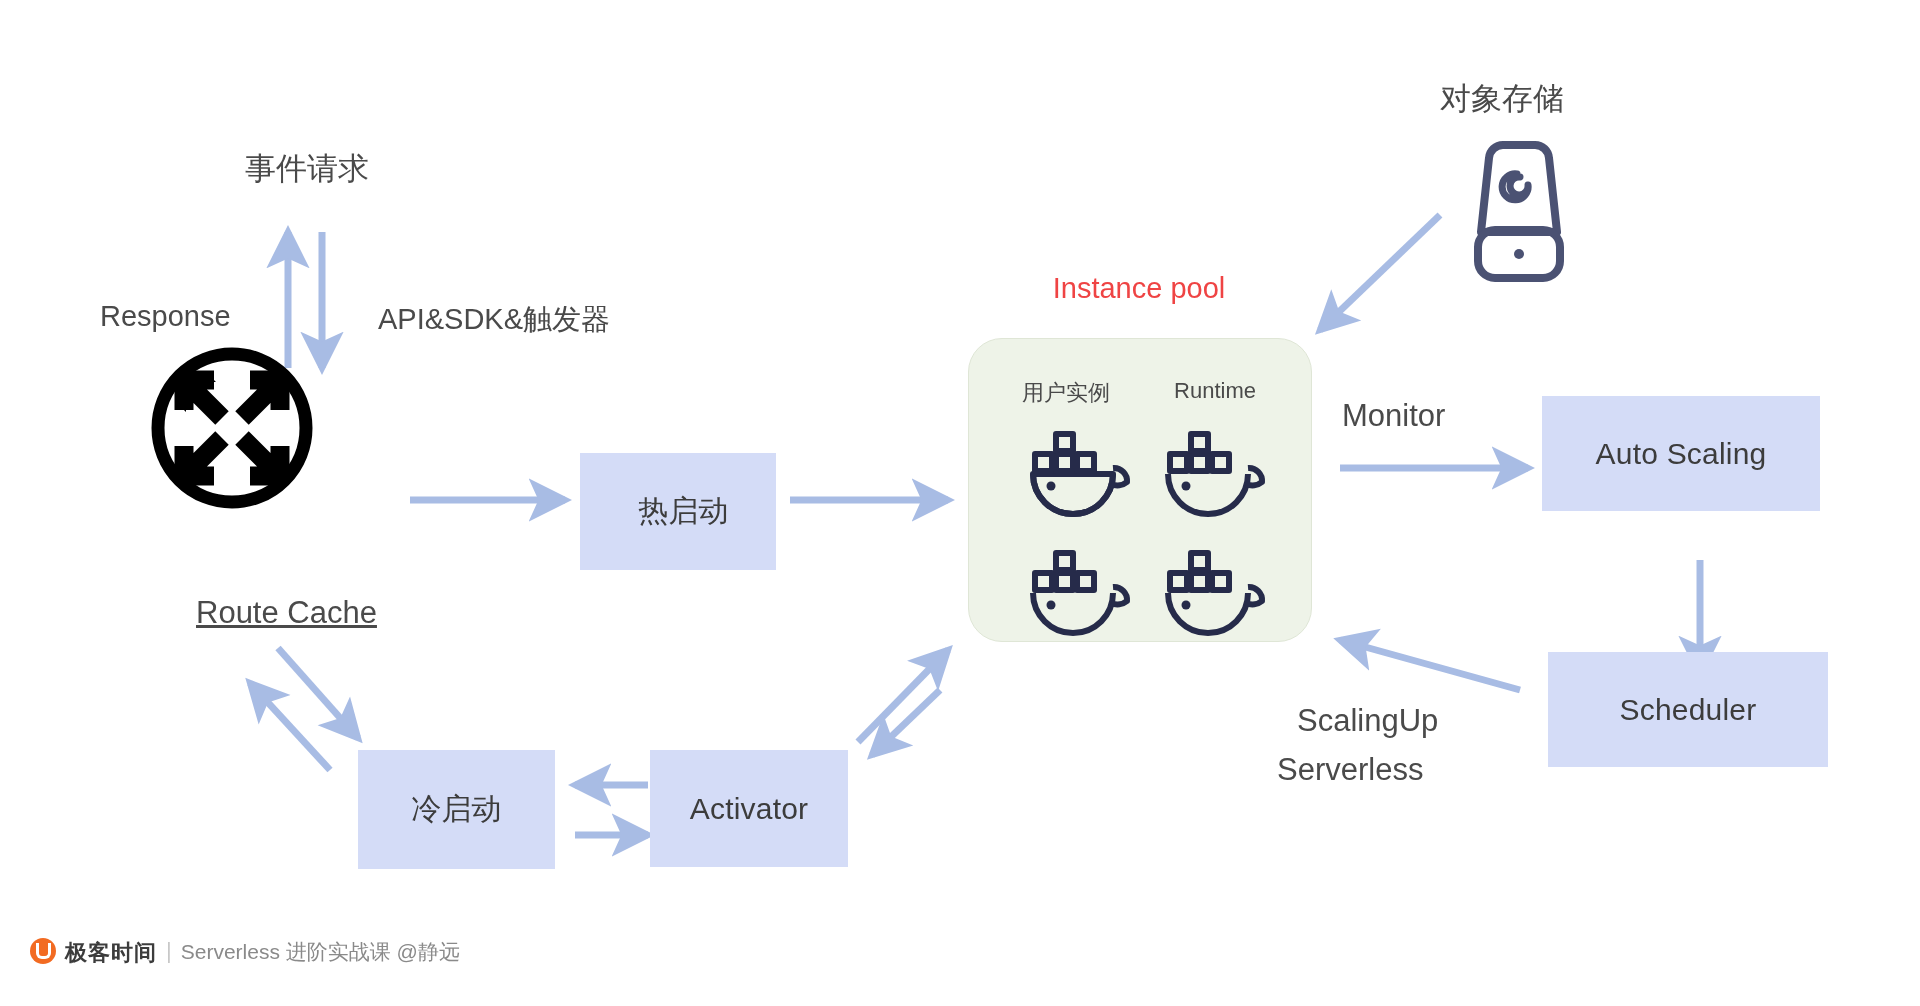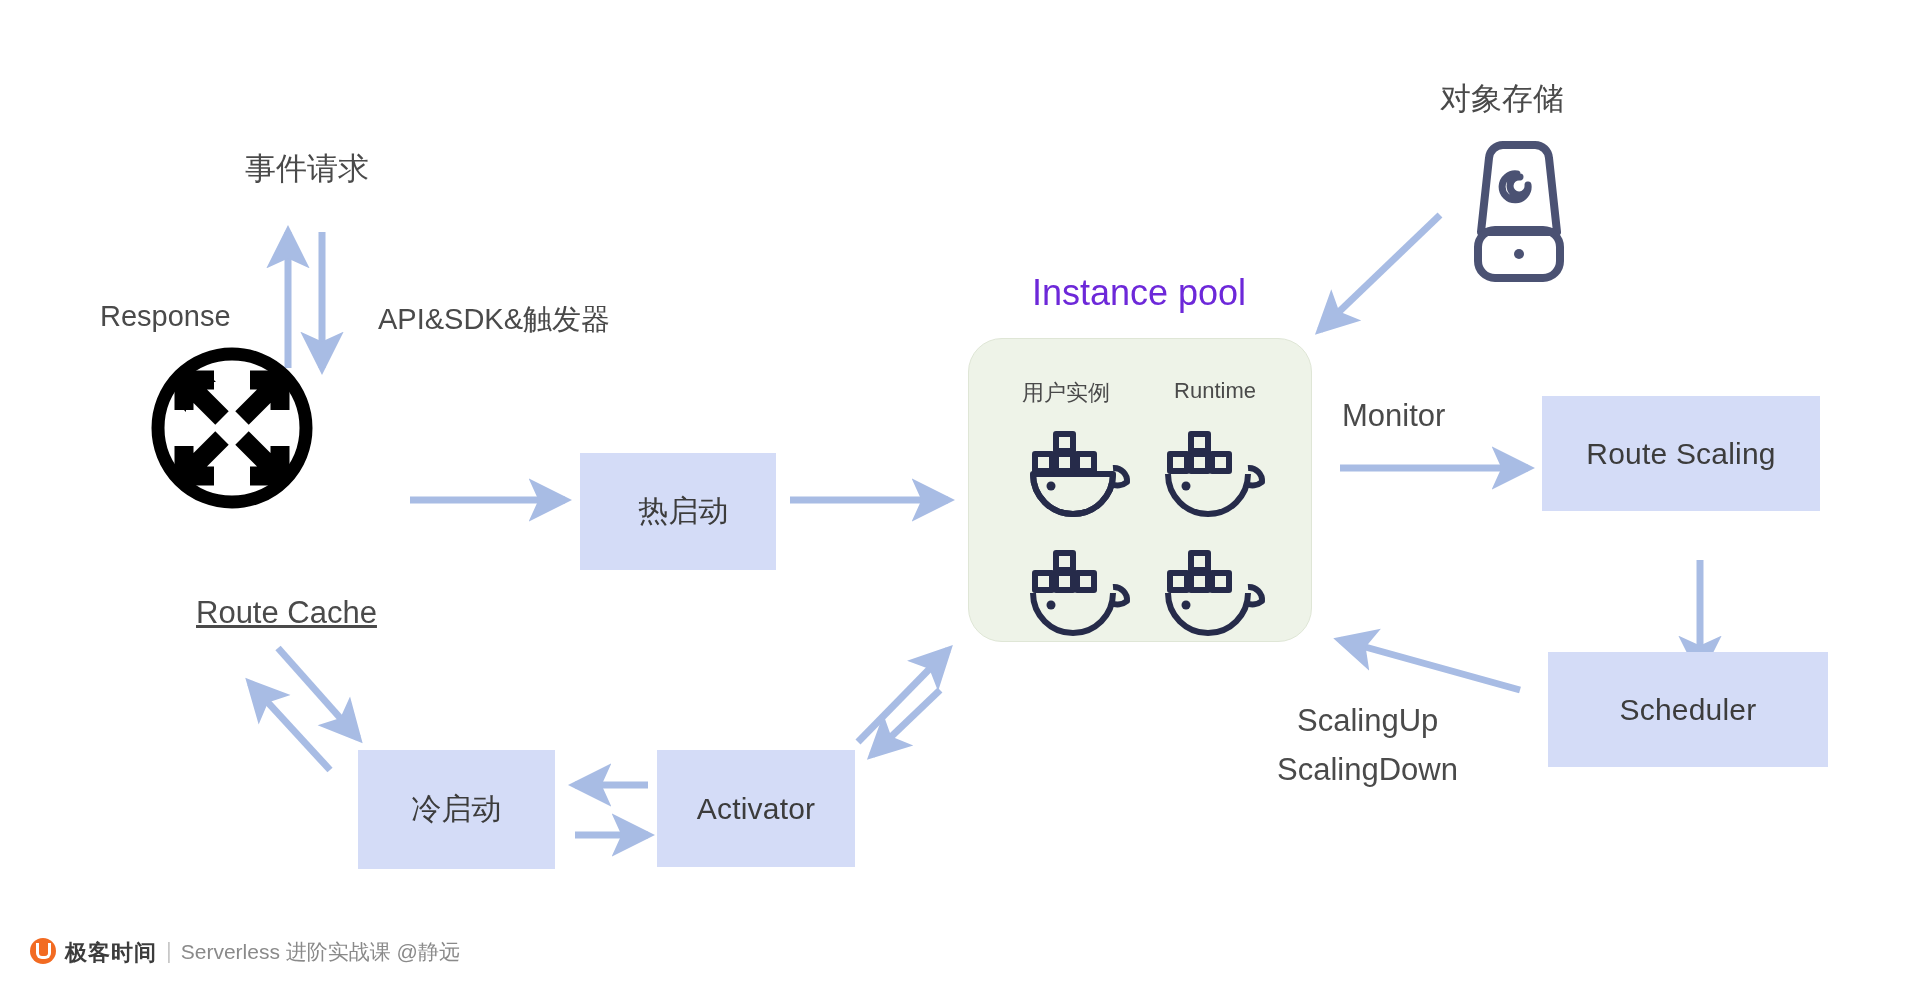--- a/index.html
+++ b/index.html
@@ -8,21 +8,21 @@
   #canvas{position:absolute;inset:0;}
   svg.layer{position:absolute;left:0;top:0;width:1920px;height:1006px;pointer-events:none;}
 
   .node{position:absolute;box-sizing:border-box;display:flex;align-items:center;justify-content:center;}
   .bluebox{background:#d4dcf7;color:#3c3c3c;font-size:30px;letter-spacing:.2px;}
   .label{position:absolute;color:#4a4a4a;white-space:nowrap;}
   .lbl-lg{font-size:31px;}
   .lbl-md{font-size:29px;}
 
   #pool-box{position:absolute;background:#eef3e8;border:1px solid #dfe6d6;border-radius:34px;}
-  .pool-cap{position:absolute;font-size:36px;color:#6d28d9;white-space:nowrap;}
+  .pool-cap{position:absolute;font-size:29px;color:#ef4444;white-space:nowrap;}
   .pool-sub{position:absolute;font-size:22px;color:#4a4a4a;white-space:nowrap;}
 
   #footer{position:absolute;left:30px;top:938px;display:flex;align-items:flex-start;gap:9px;}
   #footer .brand{font-size:22px;font-weight:bold;color:#3c3c3c;letter-spacing:1px;}
   #footer .bar{color:#c8c8c8;font-size:22px;}
   #footer .sub{font-size:21px;color:#8a8a8a;}
   .logo-dot{width:26px;height:26px;border-radius:50%;background:#f26b22;position:relative;
             display:flex;align-items:center;justify-content:center;}
   .logo-dot:after{content:"";position:absolute;width:9px;height:13px;border:3px solid #fff;
                   border-top:none;border-radius:0 0 6px 6px;top:5px;}
@@ -139,39 +139,39 @@
         <rect x="-17" y="-44" width="17" height="17"></rect>
         <path d="M40,-10 a13,13 0 0 1 14,14 a15,15 0 0 1 -16,2"></path>
       </g>
     </g>
   </svg>
 
   <div class="node bluebox" style="left:580px;top:453px;width:196px;height:117px;padding-left:11px;">热启动</div>
 
   <div class="node bluebox" style="left:358px;top:750px;width:197px;height:119px;">冷启动</div>
 
-  <div class="node bluebox" style="left:650px;top:750px;width:198px;height:117px;margin-left:7px;">Activator</div>
+  <div class="node bluebox" style="left:650px;top:750px;width:198px;height:117px;">Activator</div>
 
-  <div class="node bluebox" style="left:1542px;top:396px;width:278px;height:115px;">Route Scaling</div>
+  <div class="node bluebox" style="left:1542px;top:396px;width:278px;height:115px;">Auto Scaling</div>
 
   <div class="node bluebox" style="left:1548px;top:652px;width:280px;height:115px;">Scheduler</div>
 
   <div class="label lbl-lg" style="left:245px;top:148px;">事件请求</div>
 
   <div class="label lbl-md" style="left:100px;top:300px;">Response</div>
 
   <div class="label lbl-md" style="left:378px;top:300px;">API&amp;SDK&amp;触发器</div>
 
   <div class="label lbl-lg" style="left:196px;top:595px;text-decoration:underline;">Route Cache</div>
 
   <div class="label lbl-lg" style="left:1342px;top:398px;">Monitor</div>
 
   <div class="label lbl-lg" style="left:1297px;top:703px;">ScalingUp</div>
 
-  <div class="label lbl-lg" style="left:1277px;top:752px;">ScalingDown</div>
+  <div class="label lbl-lg" style="left:1277px;top:752px;">Serverless</div>
 
   <div class="label lbl-lg" style="left:1440px;top:78px;">对象存储</div>
 
   <div id="footer">
     <span class="logo-dot"></span>
     <span class="brand">极客时间</span>
     <span class="bar">|</span>
     <span class="sub">Serverless 进阶实战课 @静远</span>
   </div>
 

